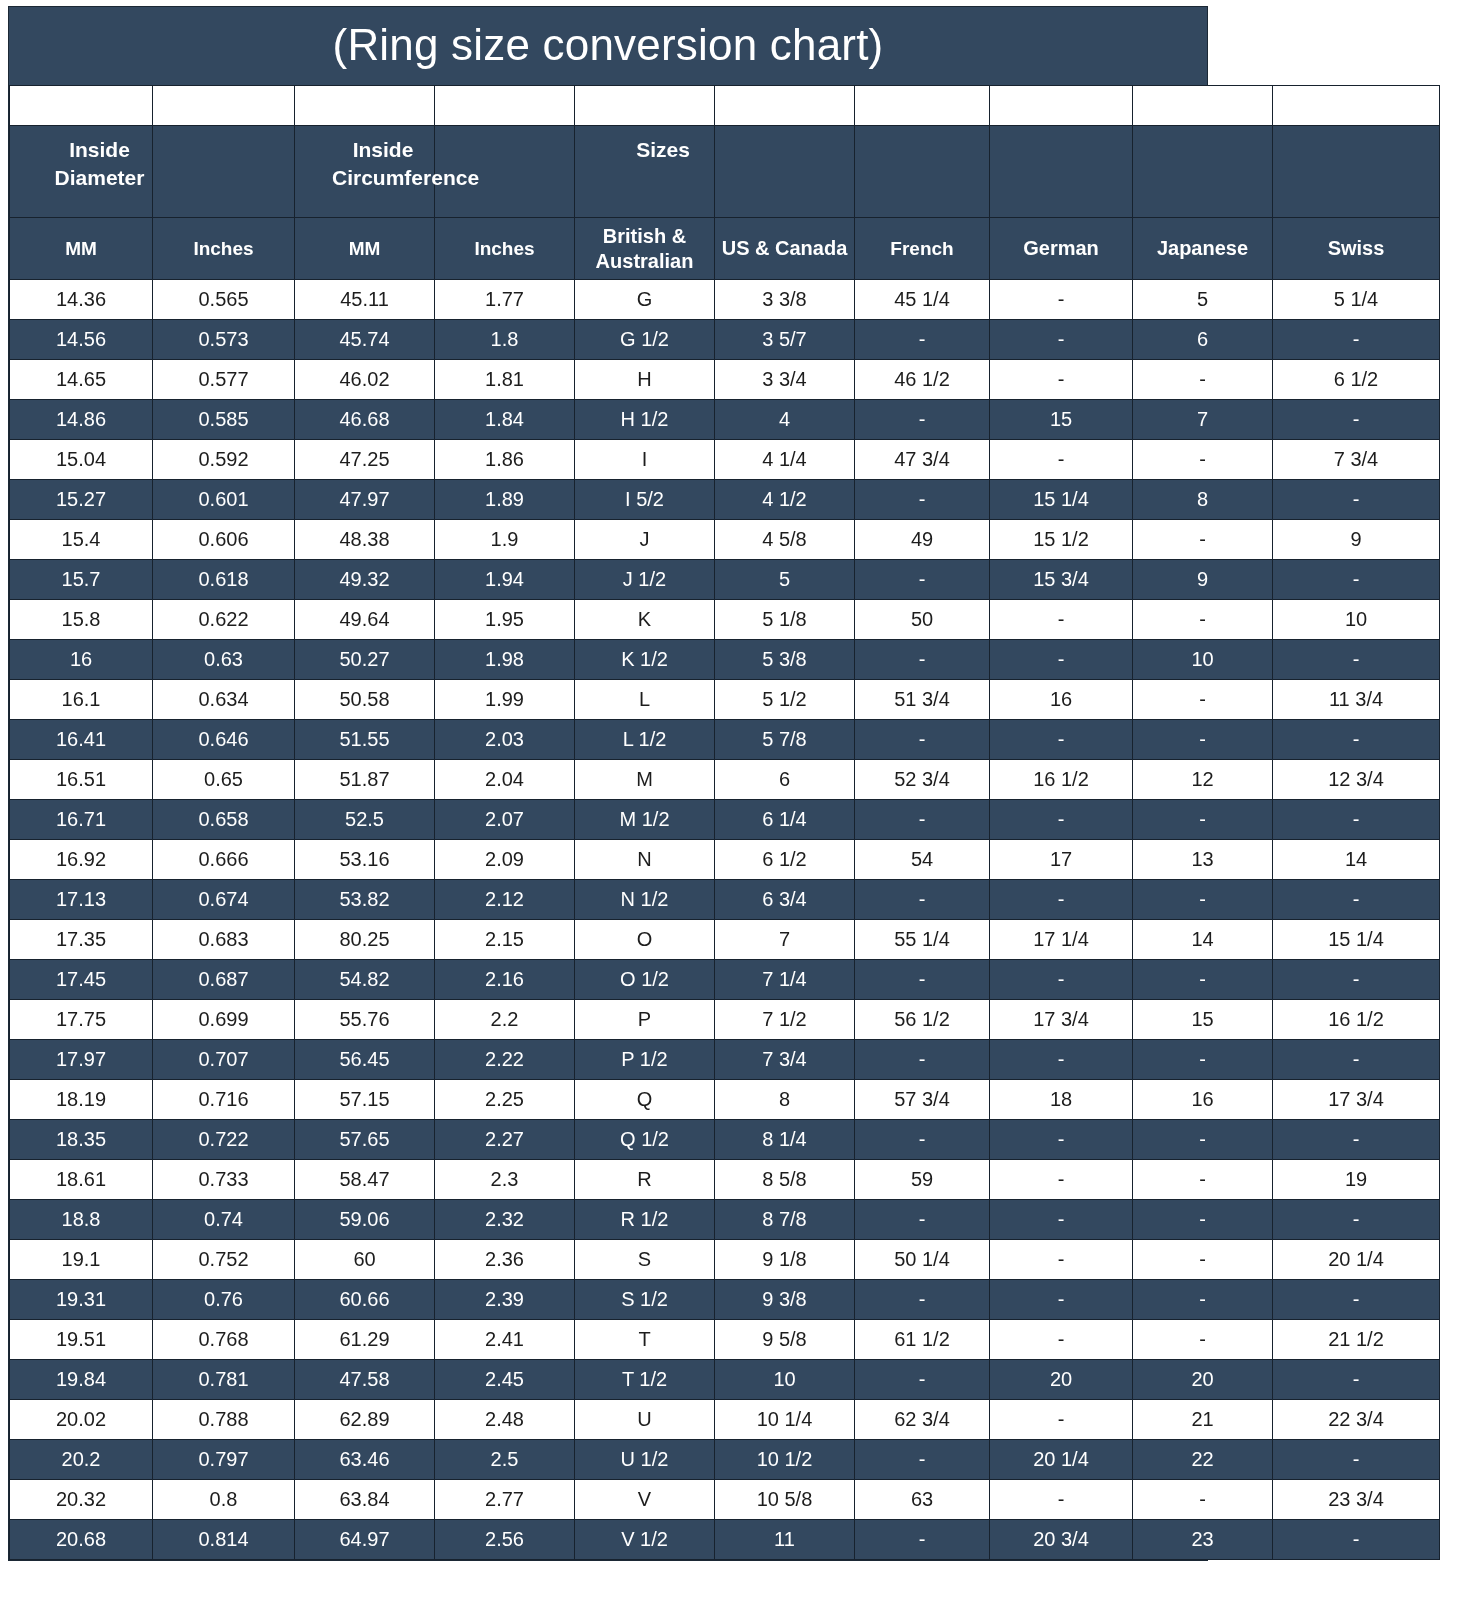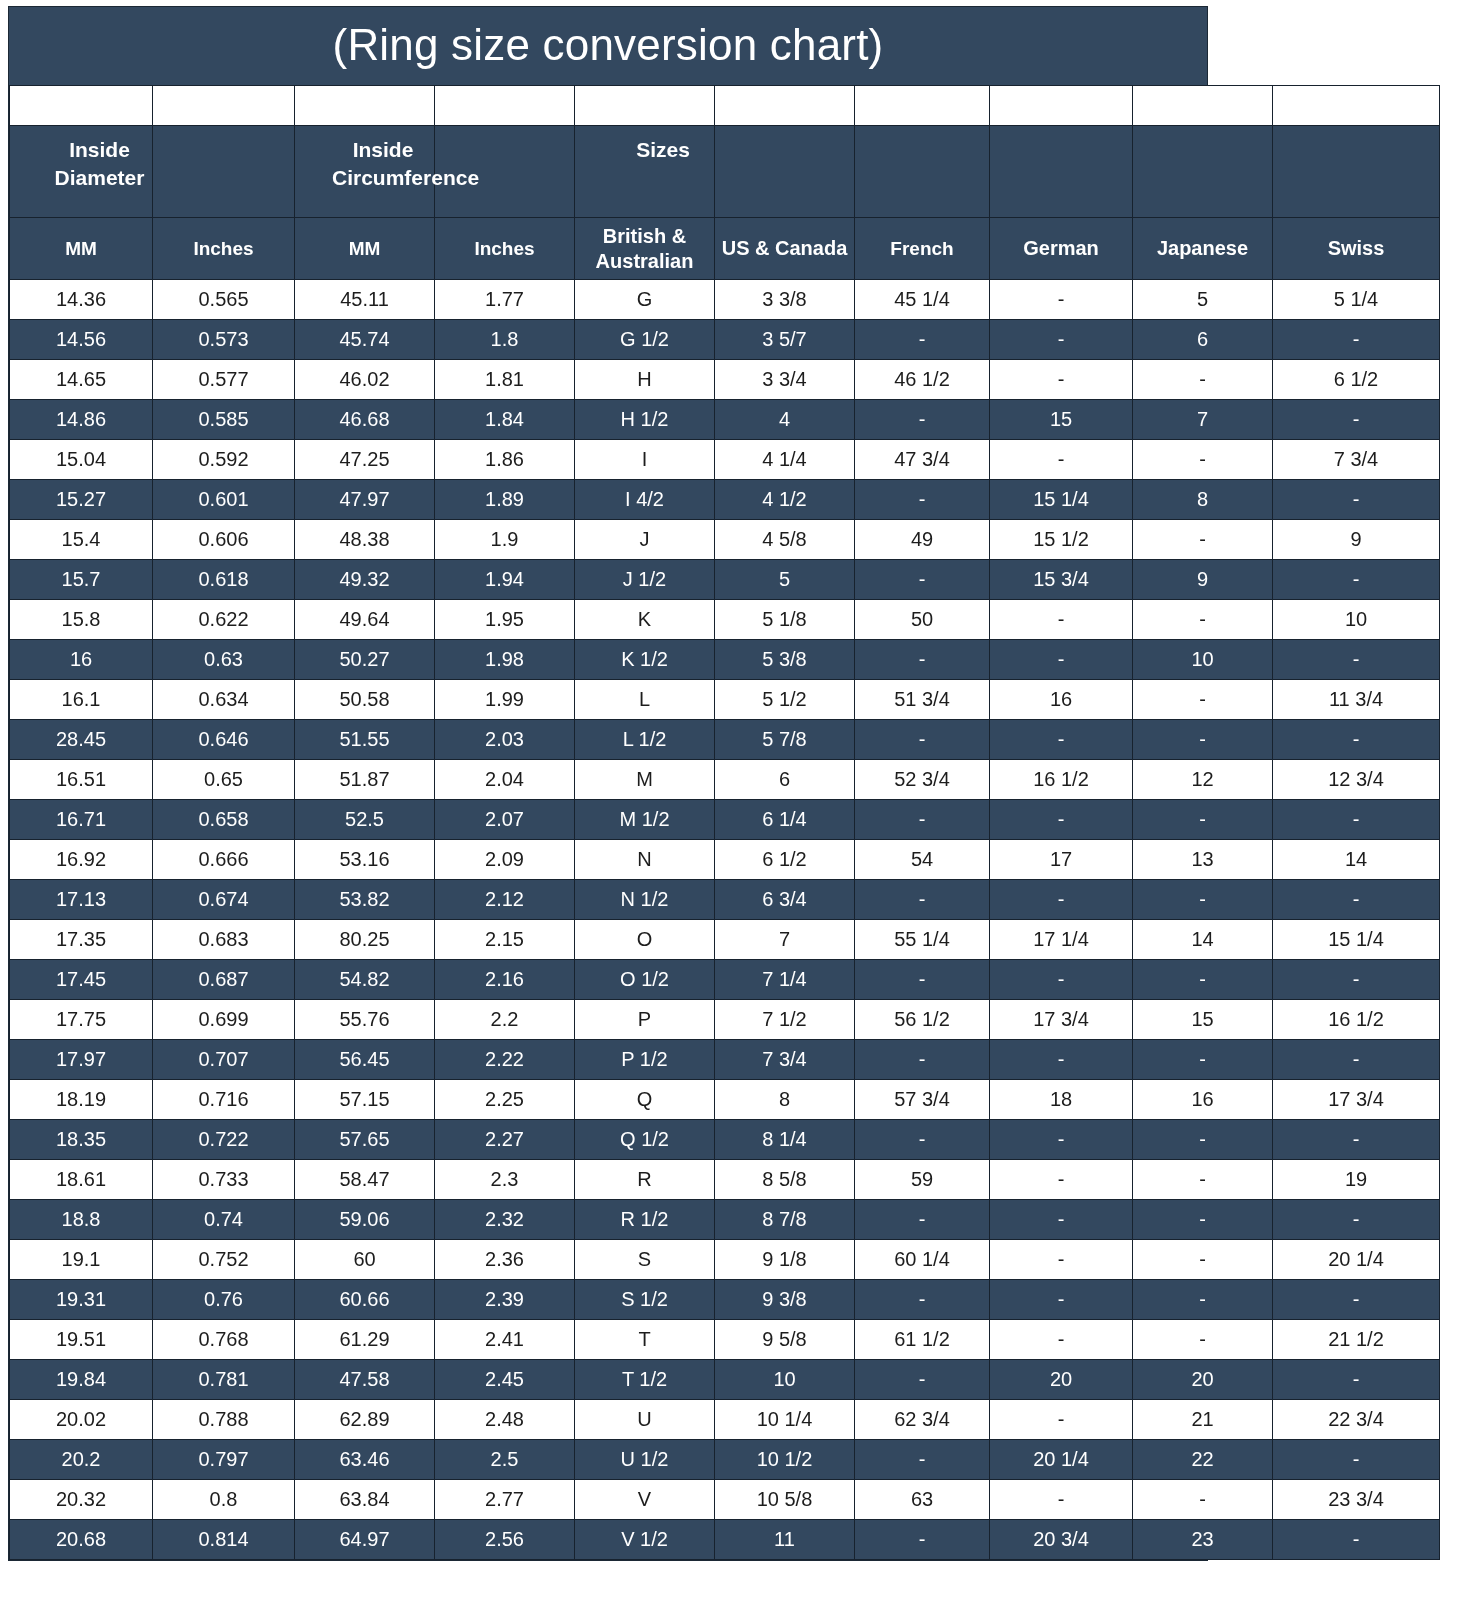--- a/index.html
+++ b/index.html
@@ -223,21 +223,21 @@
             <td class="nowrap">47 3/4</td>
             <td class="nowrap">-</td>
             <td class="nowrap">-</td>
             <td class="nowrap">7 3/4</td>
           </tr>
           <tr class="data">
             <td class="nowrap">15.27</td>
             <td class="nowrap">0.601</td>
             <td class="nowrap">47.97</td>
             <td class="nowrap">1.89</td>
-            <td class="nowrap">I 4/2</td>
+            <td class="nowrap">I 5/2</td>
             <td class="nowrap">4 1/2</td>
             <td class="nowrap">-</td>
             <td class="nowrap">15 1/4</td>
             <td class="nowrap">8</td>
             <td class="nowrap">-</td>
           </tr>
           <tr class="data light">
             <td class="nowrap">15.4</td>
             <td class="nowrap">0.606</td>
             <td class="nowrap">48.38</td>
@@ -291,21 +291,21 @@
             <td class="nowrap">50.58</td>
             <td class="nowrap">1.99</td>
             <td class="nowrap">L</td>
             <td class="nowrap">5 1/2</td>
             <td class="nowrap">51 3/4</td>
             <td class="nowrap">16</td>
             <td class="nowrap">-</td>
             <td class="nowrap">11 3/4</td>
           </tr>
           <tr class="data">
-            <td class="nowrap">28.45</td>
+            <td class="nowrap">16.41</td>
             <td class="nowrap">0.646</td>
             <td class="nowrap">51.55</td>
             <td class="nowrap">2.03</td>
             <td class="nowrap">L 1/2</td>
             <td class="nowrap">5 7/8</td>
             <td class="nowrap">-</td>
             <td class="nowrap">-</td>
             <td class="nowrap">-</td>
             <td class="nowrap">-</td>
           </tr>
@@ -453,21 +453,21 @@
             <td class="nowrap">-</td>
             <td class="nowrap">-</td>
           </tr>
           <tr class="data light">
             <td class="nowrap">19.1</td>
             <td class="nowrap">0.752</td>
             <td class="nowrap">60</td>
             <td class="nowrap">2.36</td>
             <td class="nowrap">S</td>
             <td class="nowrap">9 1/8</td>
-            <td class="nowrap">60 1/4</td>
+            <td class="nowrap">50 1/4</td>
             <td class="nowrap">-</td>
             <td class="nowrap">-</td>
             <td class="nowrap">20 1/4</td>
           </tr>
           <tr class="data">
             <td class="nowrap">19.31</td>
             <td class="nowrap">0.76</td>
             <td class="nowrap">60.66</td>
             <td class="nowrap">2.39</td>
             <td class="nowrap">S 1/2</td>

